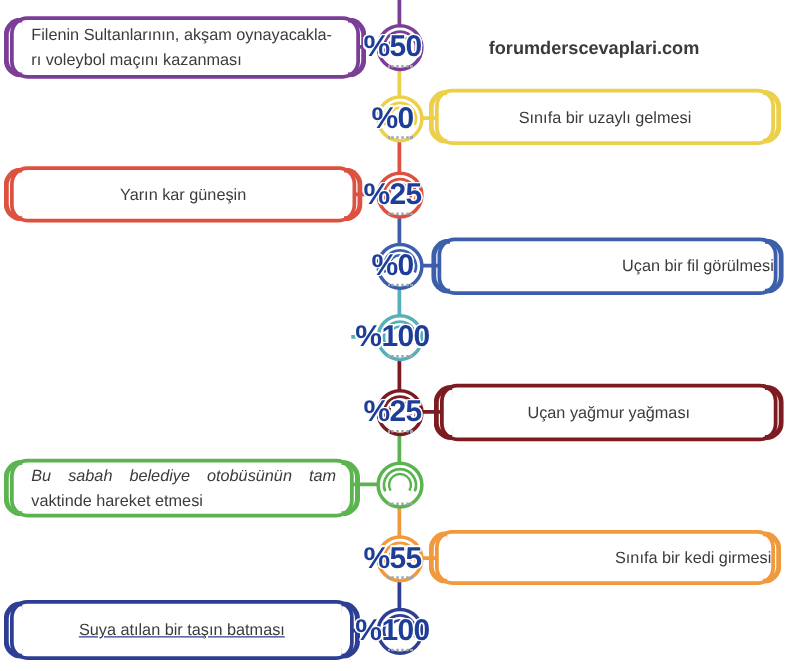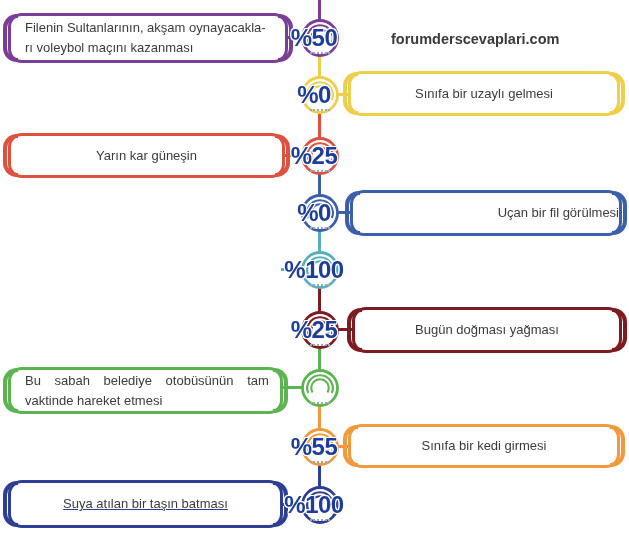--- a/index.html
+++ b/index.html
@@ -52,21 +52,21 @@
 
   .ebox .txt {
     color:#3b3b3b;
     font-size:13px;
     line-height:20px;
     white-space:nowrap;
   }
   .ebox.center .txt { text-align:center; }
   .ebox.left-align { padding:16px 14px; }
   .ebox.left-align .txt { text-align:left; }
-  .txt.wide-space { word-spacing:10px; }
+  .txt.wide-space { word-spacing:10px;font-style:italic; }
 
   
   .badge {
     position:absolute;
     width:46px; height:46px;
     left:297px;
     z-index:3;
   }
   .badge svg { display:block; width:46px; height:46px; }
   .badge .dots {
@@ -100,21 +100,21 @@
   }
 
   
   .box-r0 { left:8px;   top:13px;  width:280px; height:50px; }
   .box-r1 { left:348px; top:71px;  width:272px; height:45px; }
   .box-r2 { left:8px;   top:133px; width:277px; height:45px; }
   .box-r3 { left:350px; top:190px; width:272px; height:46px;align-items:flex-end; }
   .box-r4 { left:7px;   top:246px; width:276px; height:47px; }
   .box-r5 { left:352px; top:307px; width:270px; height:46px; }
   .box-r6 { left:8px;   top:367px; width:275px; height:47px; }
-  .box-r7 { left:348px; top:424px; width:272px; height:44px; }
+  .box-r7 { left:348px; top:424px; width:272px; height:44px;align-items:flex-end; }
   .box-r8 { left:8px;   top:480px; width:275px; height:48px; }
 
   .badge-r0 { top:15px; }  .pct-r0 { top:23px; }
   .badge-r1 { top:72px; }  .pct-r1 { top:80px; }
   .badge-r2 { top:133px; } .pct-r2 { top:141px; }
   .badge-r3 { top:190px; } .pct-r3 { top:198px; }
   .badge-r4 { top:247px; } .pct-r4 { top:255px; }
   .badge-r5 { top:307px; } .pct-r5 { top:315px; }
   .badge-r6 { top:365px; } .pct-r6 { top:373px; }
   .badge-r7 { top:424px; } .pct-r7 { top:432px; }
@@ -189,21 +189,21 @@
   <div class="ebox center box-r3" style="color: rgb(61, 95, 171);">
     <span class="bracket bl"></span>
     <span class="bracket br"></span>
     <div class="txt">Uçan bir fil görülmesi</div>
   </div>
 
 
   <div class="ebox center box-r5" style="color: rgb(124, 27, 32);">
     <span class="bracket bl"></span>
     <span class="bracket br"></span>
-    <div class="txt">Bugün doğması yağması</div>
+    <div class="txt">Uçan yağmur yağması</div>
   </div>
 
   <div class="ebox left-align box-r6" style="color: rgb(92, 180, 81);">
     <span class="bracket bl"></span>
     <span class="bracket br"></span>
     <div class="txt wide-space">Bu sabah belediye otobüsünün tam</div>
     <div class="txt">vaktinde hareket etmesi</div>
   </div>
 
   <div class="ebox center box-r7" style="color: rgb(240, 154, 61);">

